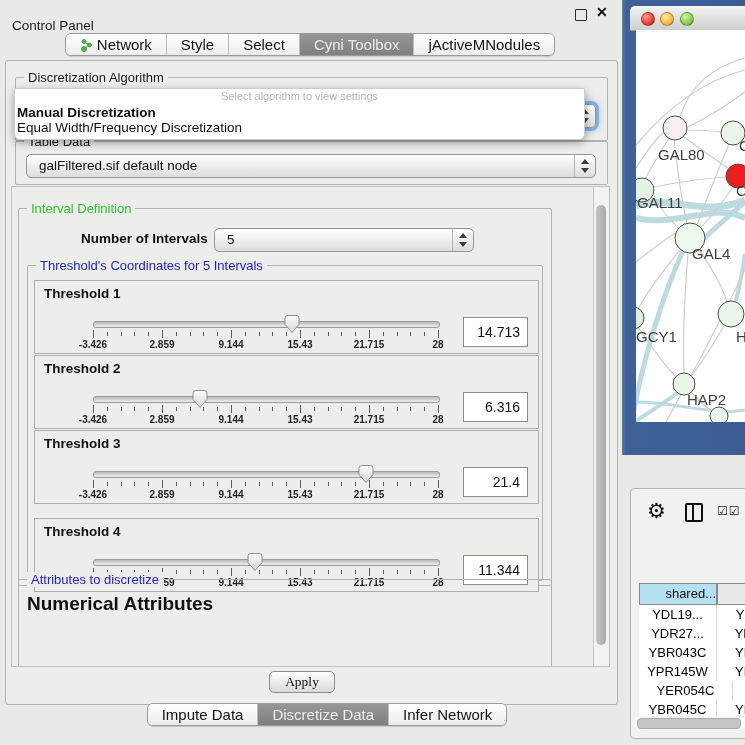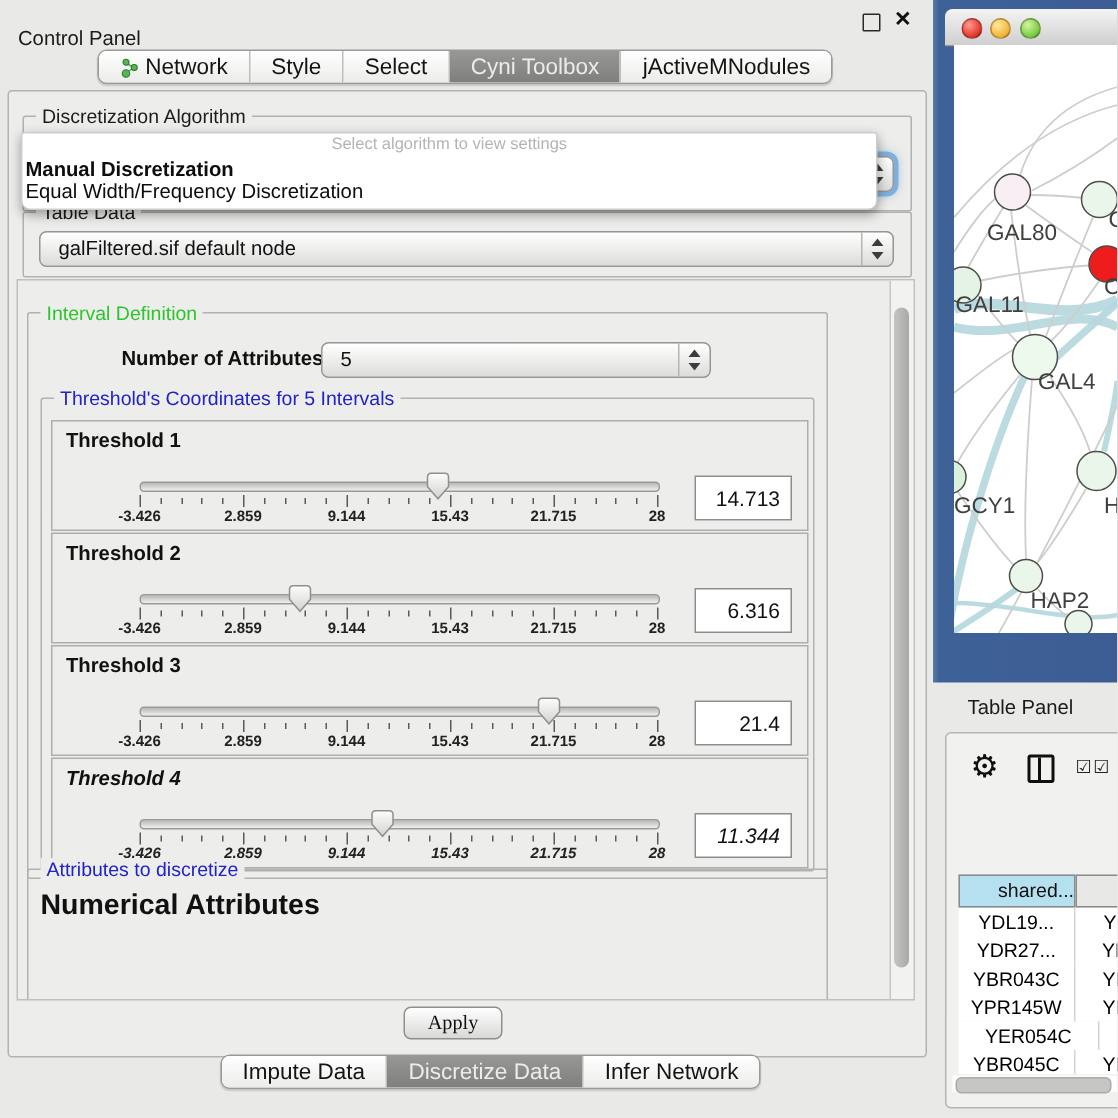--- a/index.html
+++ b/index.html
@@ -167,21 +167,21 @@
             <div class="tri up"></div>
             <div class="tri dn"></div>
           </div>
       </div>
     </div>
 
     <div class="abs scrollpane" style="left:5px;top:125px;">
 
       <div class="group" style="left:6px;top:9px;width:532px;height:376px;margin-top:12px;">
         <span class="gtitle green">Interval Definition</span>
-        <div class="abs" style="left:62px;top:22px;font-size:13.5px;font-weight:bold;color:#111;">Number of Attributes</div>
+        <div class="abs" style="left:62px;top:22px;font-size:13.5px;font-weight:bold;color:#111;">Number of Intervals</div>
         <div class="combo" style="left:195px;top:19px;width:258px;">
           <span class="cval">5</span>
           <div class="stepper">
               <div class="tri up"></div>
               <div class="tri dn"></div>
             </div>
         </div>
         <div class="group" style="left:8px;top:56px;width:514px;height:314px;">
           <span class="gtitle blue">Threshold's Coordinates for 5 Intervals</span>
           <div id="thresholds">
@@ -316,21 +316,21 @@
                     <span class="ticklabel" style="left: 60%;">15.43</span>
                     <span class="ticklabel" style="left: 80%;">21.715</span>
                     <span class="ticklabel" style="left: 100%;">28</span>
                   </div>
                   <svg class="thumb-svg" width="17" height="20" style="left: 78.9983%;">
                     <path d="M1.5 4 Q1.5 1.5 4 1.5 L13 1.5 Q15.5 1.5 15.5 4 L15.5 10.5 L8.5 18.5 L1.5 10.5 Z" fill="url(#thumbGrad)" stroke="#8f8f8d" stroke-width="1"></path>
                   </svg>
                 </div>
                 <div class="vbox">21.4</div>
               </div>
-              <div class="tpanel" style="top: 239px; font-style: italic;">
+              <div class="tpanel" style="top: 252px;">
                 <div class="tlabel">Threshold 4</div>
                 <div class="slider">
                   <div class="track"></div>
                   <div class="ticks">
                     <div class="tick major" style="left: 0%;"></div>
                     <div class="tick minor" style="left: 4%;"></div>
                     <div class="tick minor" style="left: 8%;"></div>
                     <div class="tick minor" style="left: 12%;"></div>
                     <div class="tick minor" style="left: 16%;"></div>
                     <div class="tick major" style="left: 20%;"></div>
@@ -457,23 +457,20 @@
           <text x="100" y="166" font-size="15" fill="#3f3f3d" font-family="&quot;Liberation Sans&quot;,sans-serif">C</text>
           <text x="1" y="178" font-size="15" fill="#3f3f3d" font-family="&quot;Liberation Sans&quot;,sans-serif">GAL11</text>
           <text x="56" y="229" font-size="15" fill="#3f3f3d" font-family="&quot;Liberation Sans&quot;,sans-serif">GAL4</text>
           <text x="0" y="312" font-size="15" fill="#3f3f3d" font-family="&quot;Liberation Sans&quot;,sans-serif">GCY1</text>
           <text x="100" y="312" font-size="15" fill="#3f3f3d" font-family="&quot;Liberation Sans&quot;,sans-serif">H</text>
           <text x="51" y="375" font-size="15" fill="#3f3f3d" font-family="&quot;Liberation Sans&quot;,sans-serif">HAP2</text>
         </svg>
     </div>
   </div>
 
-  <div class="abs tp-header">
-    <div class="abs tp-title">Table Panel</div>
-  </div>
   <div class="abs tp-box">
     <div class="abs gear">⚙</div>
     <div class="abs split-ico"></div>
     <div class="abs checks">☑☑</div>
     <div class="tbl-clip">
       <div class="tbl" id="node-table">
           <div class="hrow">
             <div class="hcell hl" style="width: 78px;">shared...</div>
             <div class="hcell" style="width: 70px;">n...</div>
           </div>

